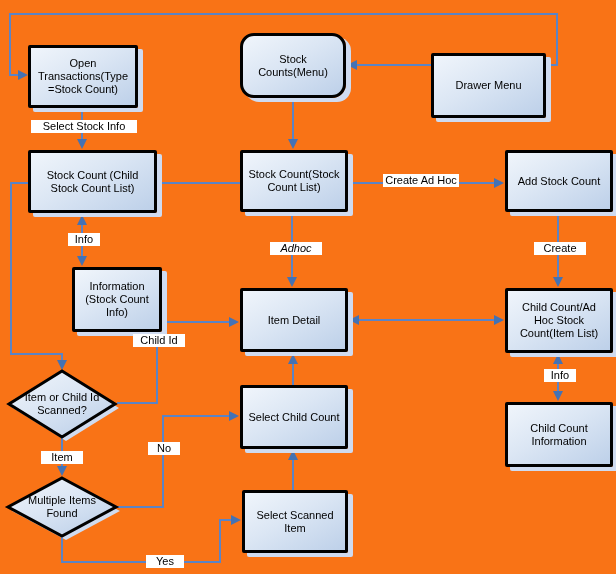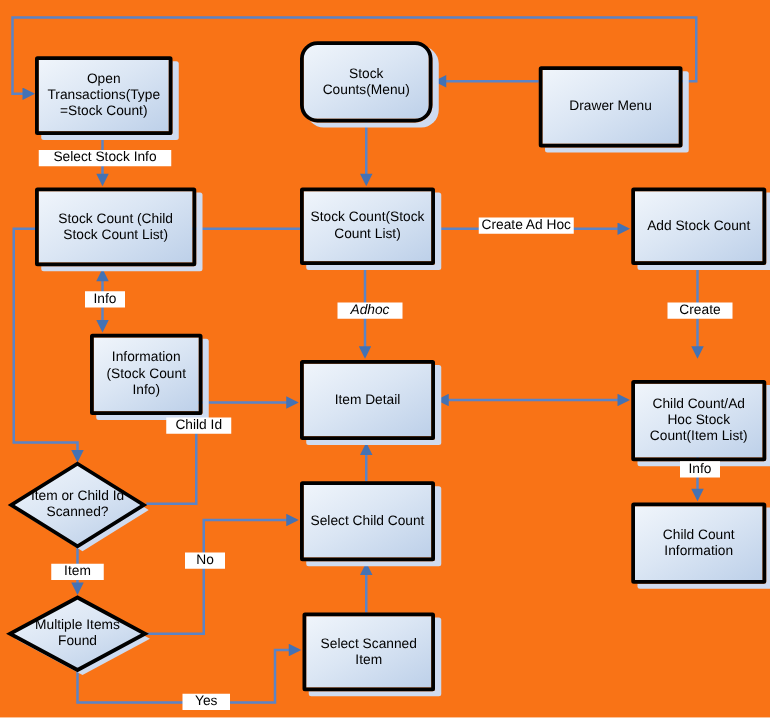--- a/index.html
+++ b/index.html
@@ -81,21 +81,21 @@
   <div class="node" style="left:28px;top:150px;width:129px;height:63px;">Stock Count (Child Stock Count List)</div>
 
   <div class="node" style="left:505px;top:150px;width:108px;height:62px;">Add Stock Count</div>
 
   <div class="node" style="left:240px;top:150px;width:108px;height:62px;">Stock Count(Stock Count List)</div>
 
   <div class="node" style="left:28px;top:267px;width:90px;height:65px;margin-left:44px;">Information (Stock Count Info)</div>
 
   <div class="node" style="left:240px;top:288px;width:108px;height:64px;">Item Detail</div>
 
-  <div class="node" style="left:505px;top:288px;width:108px;height:65px;margin-top:16px;">Child Count/Ad Hoc Stock Count(Item List)</div>
+  <div class="node" style="left:505px;top:288px;width:108px;height:65px;">Child Count/Ad Hoc Stock Count(Item List)</div>
 
   <div class="node" style="left:505px;top:402px;width:108px;height:65px;">Child Count Information</div>
 
   <div class="node" style="left:240px;top:385px;width:108px;height:64px;">Select Child Count</div>
 
   <div class="node" style="left:242px;top:490px;width:106px;height:63px;text-align:center;">Select Scanned Item</div>
 
   <div class="dtext" style="left:17px;top:391px;">Item or Child Id Scanned?</div>
 
   <div class="dtext" style="left:17px;top:494px;">Multiple Items Found</div>

